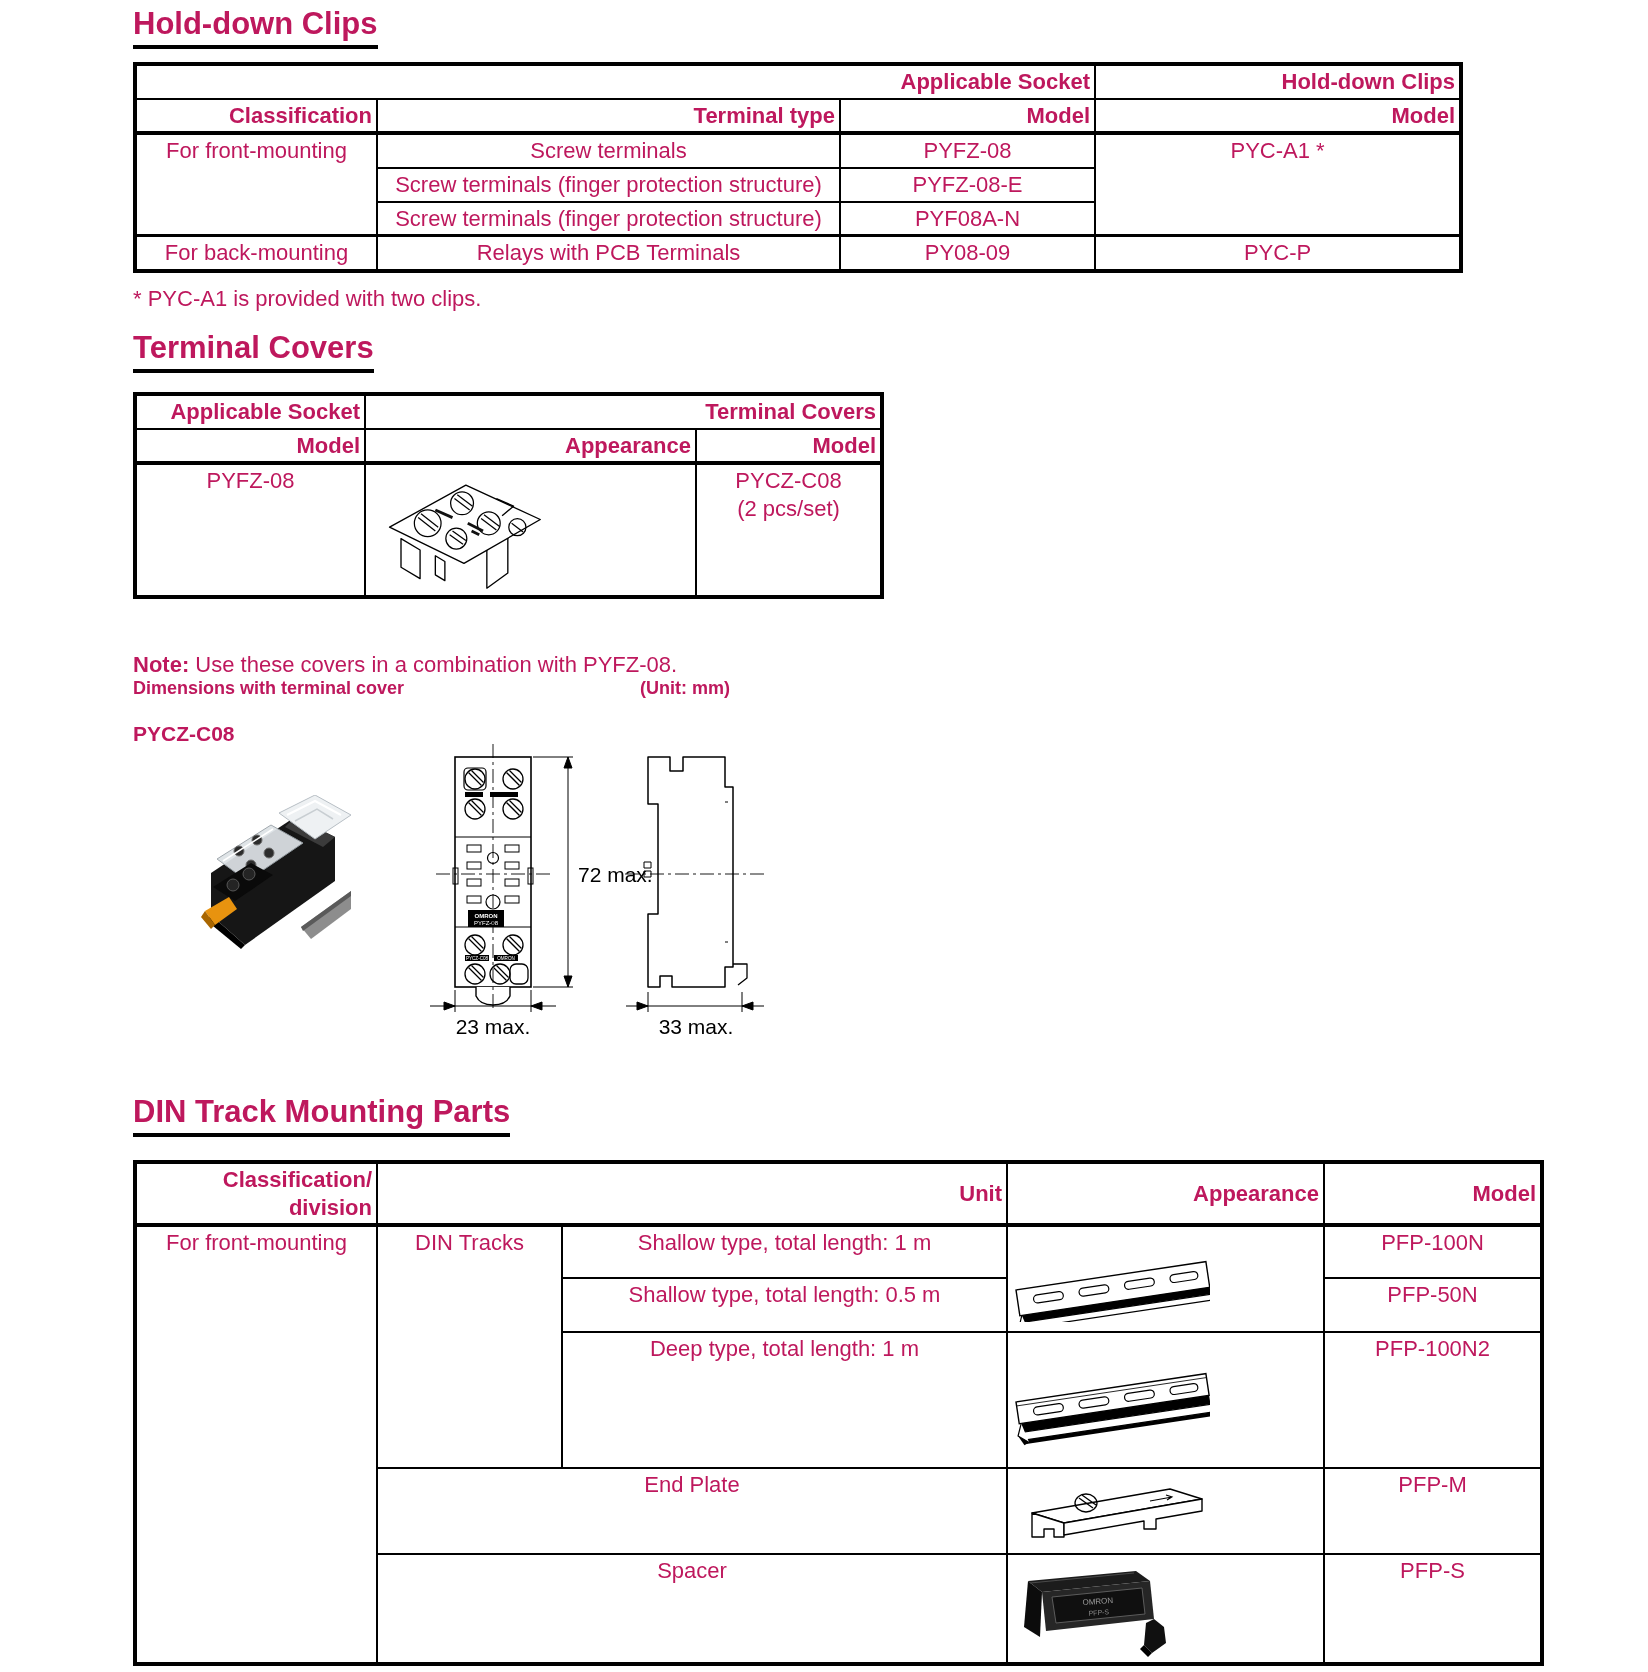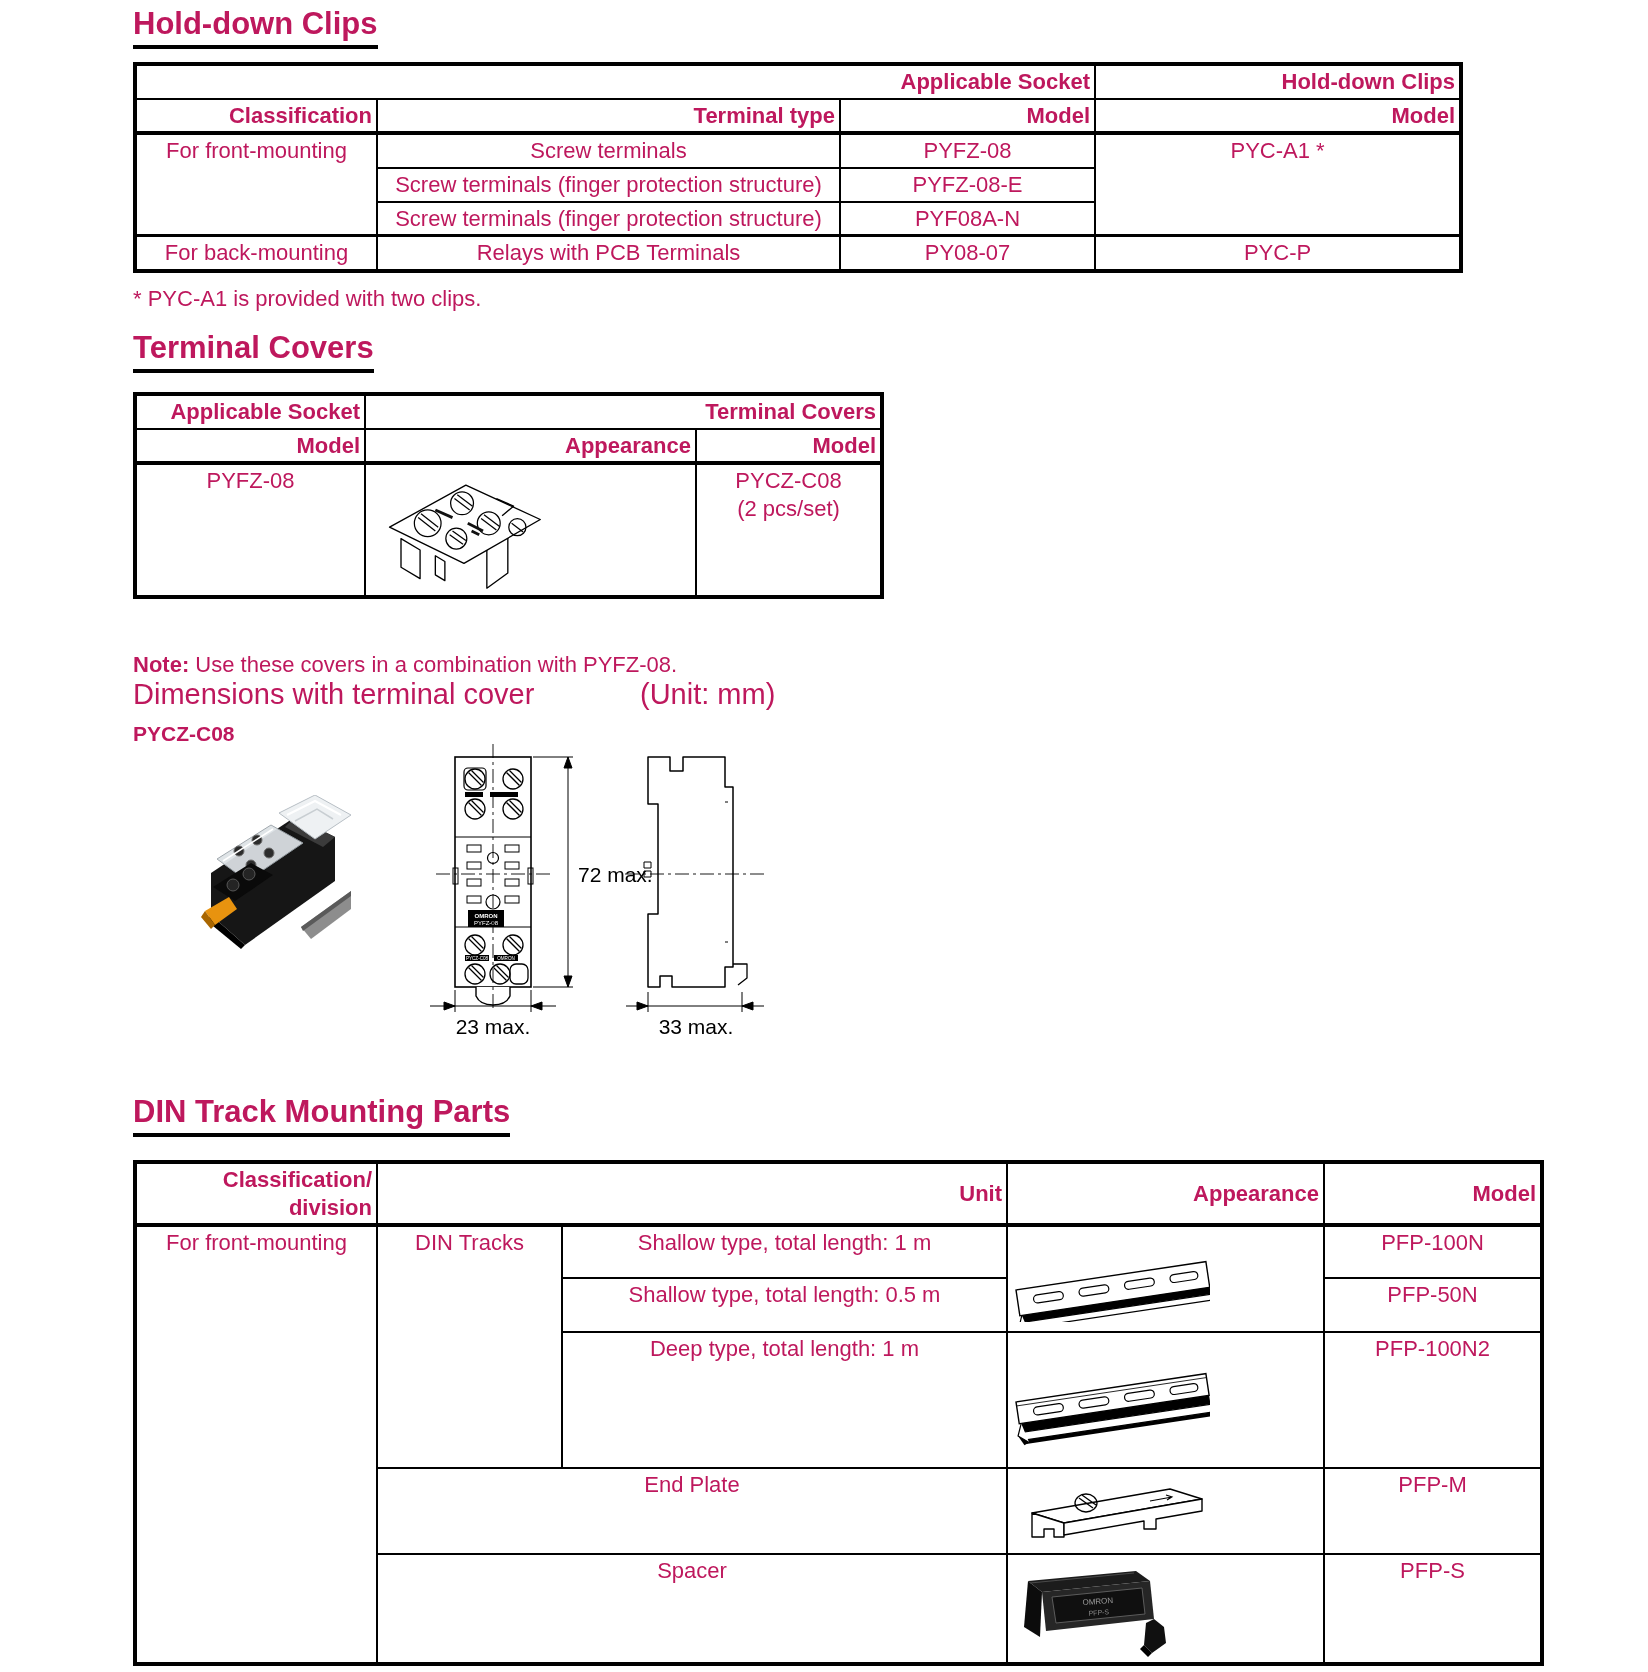--- a/index.html
+++ b/index.html
@@ -6,21 +6,21 @@
   html,body { background:#ffffff; }
   .page {
     position:relative; width:1648px; height:1672px; background:#fff; color:#be185d;
     font-family:"Liberation Sans", sans-serif; overflow:hidden;
   }
   .abs { position:absolute; }
   .sec-title {
     position:absolute; font-size:31px; font-weight:bold;
     border-bottom:4px solid #000; padding-bottom:3px; white-space:nowrap;
   }
-  .sub-title { position:absolute; font-size:29px; font-weight:normal; white-space:nowrap; }
+  .sub-title { position:absolute; font-size:18px; font-weight:bold; white-space:nowrap; }
   .mini-title { position:absolute; font-size:21px; font-weight:bold; white-space:nowrap; }
   .txt { position:absolute; font-size:22px; white-space:nowrap; }
   .tbl {
     position:absolute; border-collapse:collapse; table-layout:fixed;
     font-size:22px; line-height:1.25; border:4px solid #000;
   }
   .tbl th, .tbl td { border:2px solid #000; padding:2px 9px; vertical-align:top; text-align:center; }
   .tbl th { text-align:right; vertical-align:middle; font-weight:bold; padding:2px 4px; }
   .tbl tr.hdr-bottom th { border-bottom:4px solid #000; }
   .tbl tr.thick-top td { border-top:3px solid #000; }
@@ -62,21 +62,21 @@
       <td>Screw terminals (finger protection structure)</td>
       <td>PYFZ-08-E</td>
     </tr>
     <tr style="height:33px">
       <td>Screw terminals (finger protection structure)</td>
       <td>PYF08A-N</td>
     </tr>
     <tr class="thick-top" style="height:33px">
       <td>For back-mounting</td>
       <td>Relays with PCB Terminals</td>
-      <td>PY08-07</td>
+      <td>PY08-09</td>
       <td>PYC-P</td>
     </tr>
   </tbody>
     </table>
 
   <div class="txt" style="left:133px; top:286px;">* PYC-A1 is provided with two clips.</div>
 
   <div class="sec-title" style="left:133px; top:330px;">Terminal Covers</div>
 
   <table class="tbl" style="left:133px; top:392px; width:747px;">

